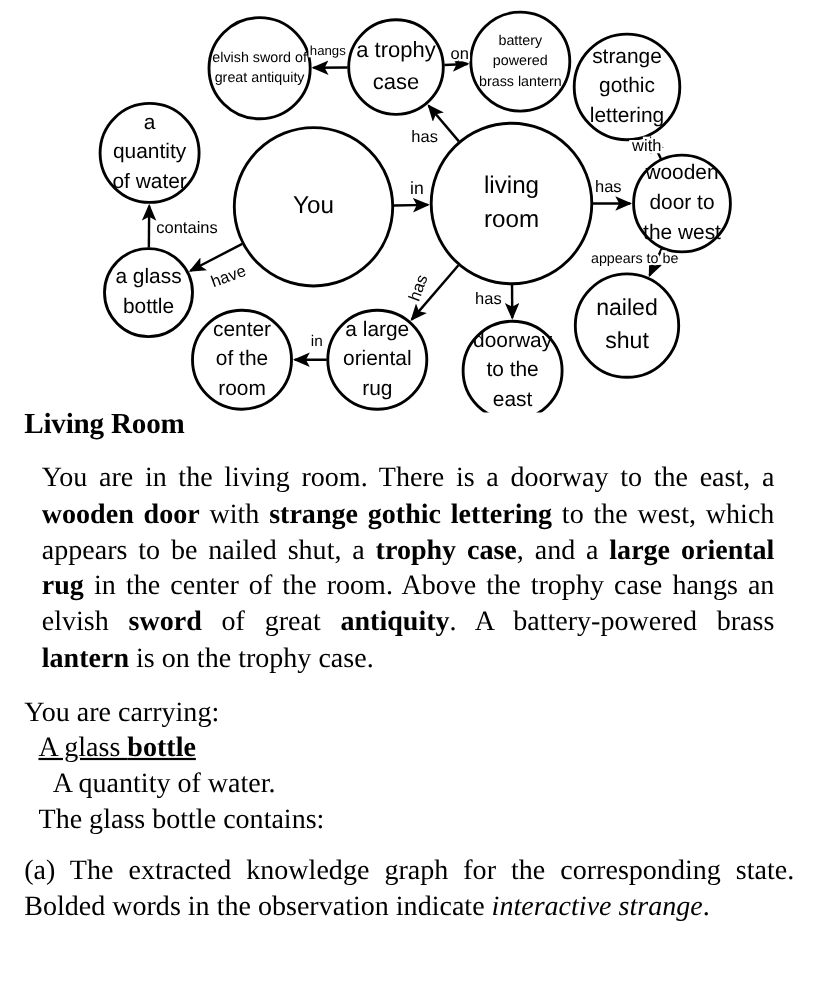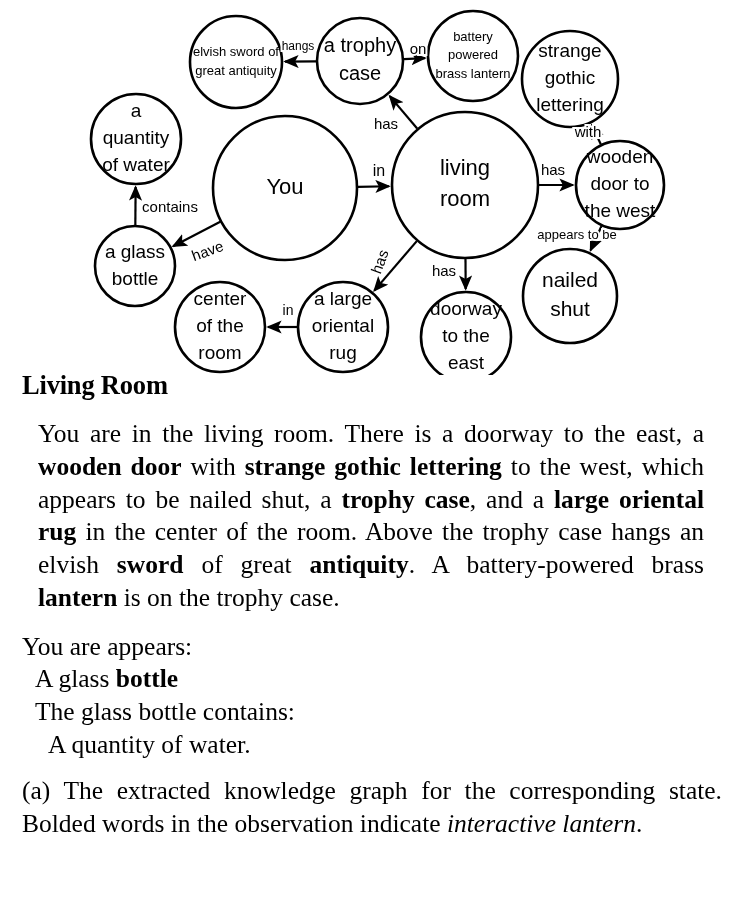--- a/index.html
+++ b/index.html
@@ -196,21 +196,21 @@
         <text x="381" y="262" class="edge-label" font-size="15" transform="rotate(-70 381 262)" stroke="#ffffff" stroke-width="4" paint-order="stroke">has</text>
         <text x="444" y="272" class="edge-label" font-size="15" stroke="#ffffff" stroke-width="4" paint-order="stroke">has</text>
         <text x="288" y="311" class="edge-label" font-size="14" stroke="#ffffff" stroke-width="4" paint-order="stroke">in</text>
       </g>
   </svg>
 </div>
 
 <div id="text-block">
   <div id="room-title">Living Room</div>
   <p id="observation">You are in the living room. There is a doorway to the east, a <b>wooden door</b> with <b>strange gothic lettering</b> to the west, which appears to be nailed shut, a <b>trophy case</b>, and a <b>large oriental rug</b> in the center of the room. Above the trophy case hangs an elvish <b>sword</b> of great <b>antiquity</b>. A battery-powered brass <b>lantern</b> is on the trophy case.</p>
-  <div class="carry-line">You are appears:</div>
+  <div class="carry-line">You are carrying:</div>
   <div id="carry-items">
-      <div class="carry-line" style="padding-left: 13px;">A glass <b>bottle</b></div>
+      <div class="carry-line" style="padding-left: 13px; text-decoration: underline;">A glass <b>bottle</b></div>
+      <div class="carry-line" style="padding-left: 26px;">A quantity of water.</div>
       <div class="carry-line" style="padding-left: 13px;">The glass bottle contains:</div>
-      <div class="carry-line" style="padding-left: 26px;">A quantity of water.</div>
     </div>
 </div>
 
-<div id="caption">(a) The extracted knowledge graph for the corresponding state. Bolded words in the observation indicate <i>interactive lantern</i>.</div>
+<div id="caption">(a) The extracted knowledge graph for the corresponding state. Bolded words in the observation indicate <i>interactive strange</i>.</div>
 
 </body></html>

